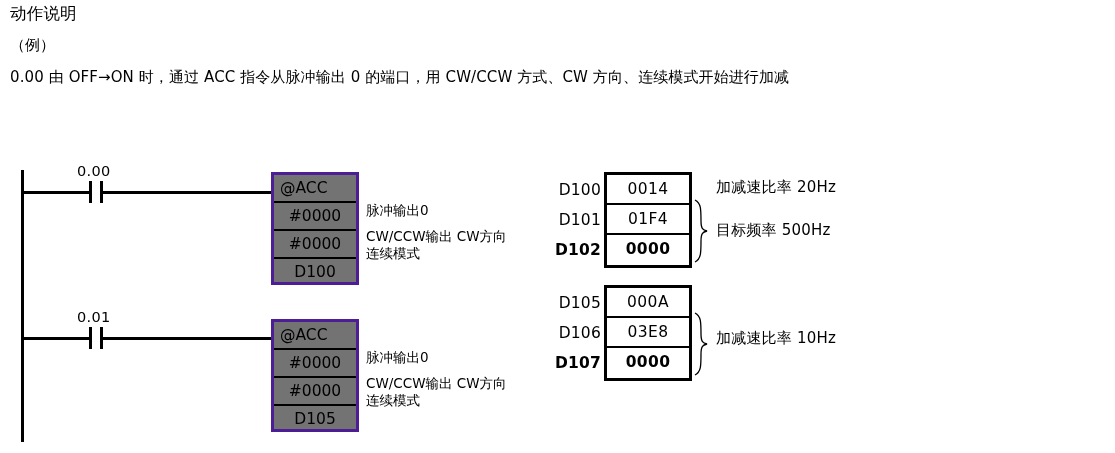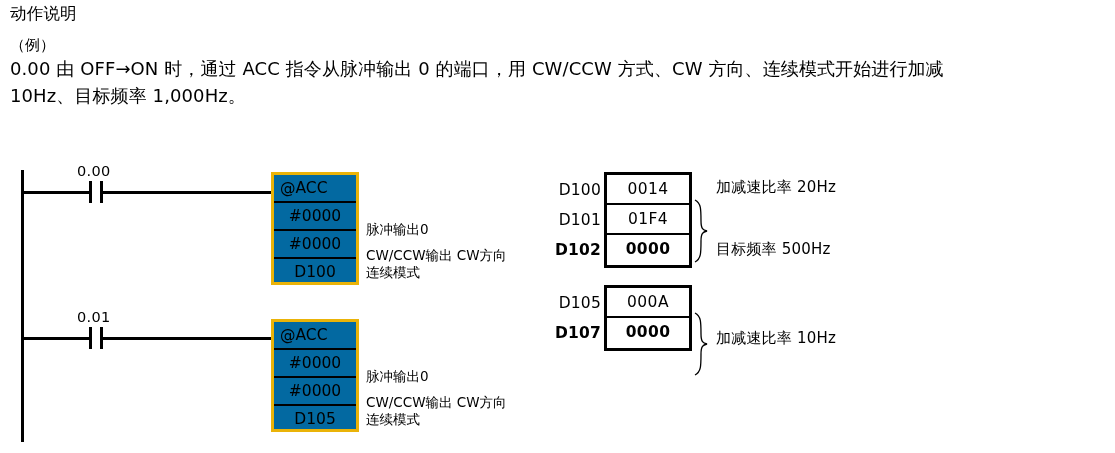--- a/index.html
+++ b/index.html
@@ -37,23 +37,23 @@
     position: absolute;
     left: 10px;
     top: 34px;
     font-size: 15px;
     line-height: 22px;
     white-space: nowrap;
   }
   .para {
     position: absolute;
     left: 10px;
-    top: 56px;
+    top: 64px;
     width: 1100px;
-    font-size: 18px;
+    font-size: 15px;
     line-height: 26.5px;
     letter-spacing: 0.1px;
   }
   .para .pline {
     display: block;
     white-space: nowrap;
   }
 
   
   .ladder {
@@ -92,43 +92,42 @@
     position: absolute;
     font-size: 14.5px;
     line-height: 16px;
     letter-spacing: 0.3px;
     white-space: nowrap;
   }
 
   
   .instr-box {
     position: absolute;
-    border: 3px solid #eab308;
-    box-sizing: border-box;
-    background: #0369a1;
+    border: 3px solid #4c1d95;
+    box-sizing: border-box;
+    background: #737373;
   }
   .instr-row {
     box-sizing: border-box;
     border-bottom: 2px solid #000;
     height: 28px;
     line-height: 26px;
     font-size: 15.5px;
     padding: 0 6px;
     white-space: nowrap;
   }
   .instr-row:last-child { border-bottom: none; }
   .instr-row.mnemonic { text-align: left; }
   .instr-row.operand  { text-align: center; }
 
   .instr-note {
     position: absolute;
     font-size: 13.5px;
     line-height: 17px;
     white-space: nowrap;
-    margin-top: 19px;
   }
   .instr-note .nl { display: block; }
 
   
   .dm-group { position: absolute; }
   .dm-box {
     position: absolute;
     border: 3px solid #000;
     box-sizing: border-box;
     background: #fff;
@@ -169,21 +168,20 @@
 </head>
 <body>
 
 <div id="page">
 
   <div class="doc-title">动作说明</div>
   <div class="doc-sub">（例）</div>
 
   <div class="para">
     <span class="pline">0.00 由 OFF→ON 时，通过 ACC 指令从脉冲输出 0 的端口，用 CW/CCW 方式、CW 方向、连续模式开始进行加减</span>
-    <span class="pline">10Hz、目标频率 1,000Hz。</span>
   </div>
 
   <div class="ladder">
 
     <div class="rail"></div>
 
     <div class="rung-wire" style="left:22px; top:191px; width:68px;"></div>
     <div class="contact" style="left:89px; top:181px; width:14px; height:22px;">
       <div class="bar left"></div>
       <div class="bar right"></div>
@@ -246,28 +244,32 @@
       </div>
     </div>
 
     <div class="brace" style="left:90px; top:27px;">
       <svg width="14" height="64" viewBox="0 0 14 64" fill="none" stroke="#000" stroke-width="1.3">
         <path d="M1 1 C 7 4, 7 10, 7 22 C 7 30, 9 31, 13 32 C 9 33, 7 34, 7 42 C 7 54, 7 60, 1 63"></path>
       </svg>
     </div>
 
     <div class="dm-annot" style="left:112px; top:5px;text-align:right;">加减速比率 20Hz</div>
-    <div class="dm-annot" style="left:112px; top:67px;">目标频率 500Hz</div>
+    <div class="dm-annot" style="left:112px; top:48px;">目标频率 500Hz</div>
   </div>
 
   <div class="dm-group" style="left:604px; top:285px; width:300px; height:100px;">
     <div class="dm-box" style="left:0; top:0;">
       <div class="dm-row">
         <span class="dm-addr">D105</span>
         <span>000A</span>
+      </div>
+      <div class="dm-row">
+        <span class="dm-addr">D106</span>
+        <span>03E8</span>
       </div>
       <div class="dm-row">
         <span class="dm-addr">D107</span>
         <span>0000</span>
       </div>
     </div>
 
     <div class="brace" style="left:90px; top:27px;">
       <svg width="14" height="64" viewBox="0 0 14 64" fill="none" stroke="#000" stroke-width="1.3">
         <path d="M1 1 C 7 4, 7 10, 7 22 C 7 30, 9 31, 13 32 C 9 33, 7 34, 7 42 C 7 54, 7 60, 1 63"></path>

